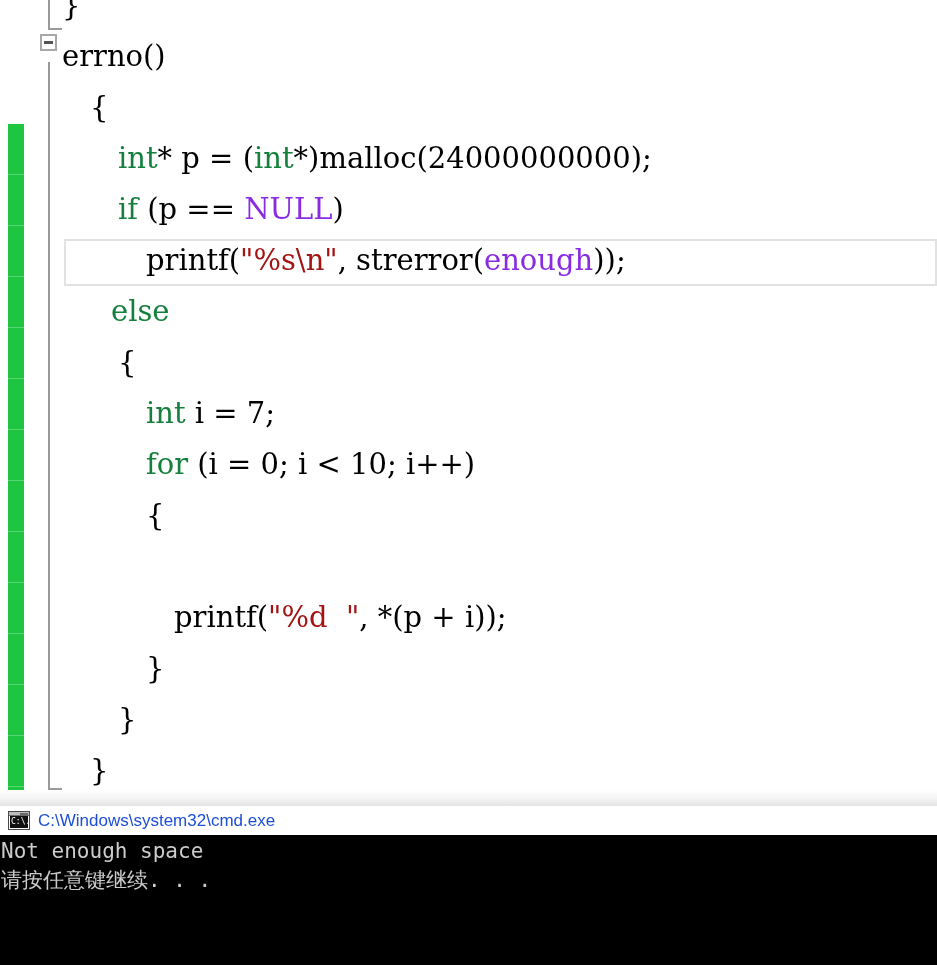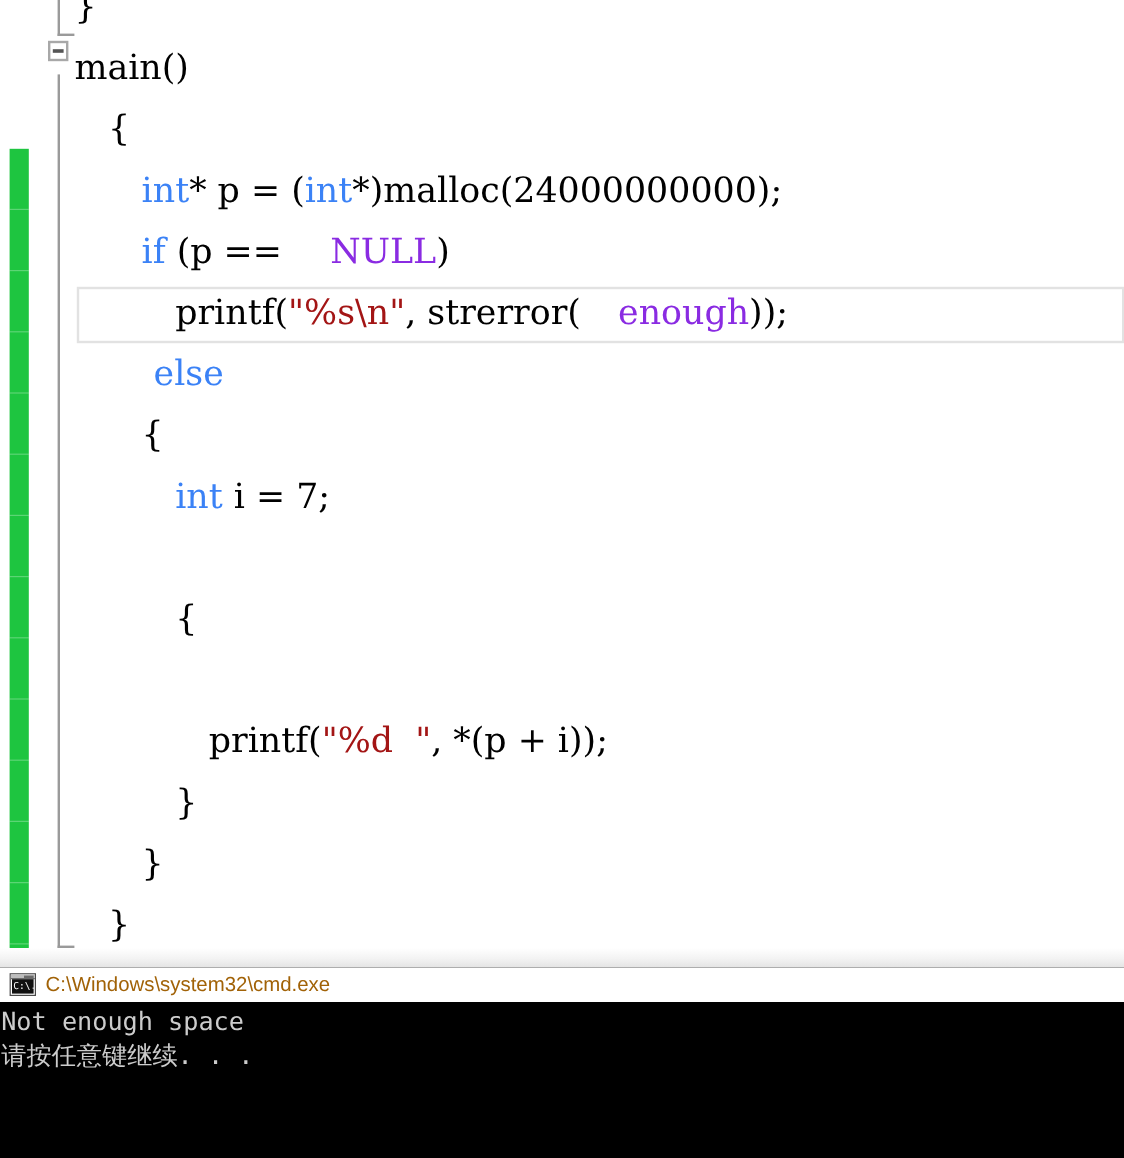--- a/index.html
+++ b/index.html
@@ -79,22 +79,22 @@
     position: absolute;
     left: 0;
     height: 51px;
     line-height: 51px;
     white-space: pre;
     font-family: "DejaVu Serif", "Liberation Serif", serif;
     font-size: 29px;
     color: #000000;
     letter-spacing: 0px;
   }
-  .kw      { color: #3b82f6; }
-  .macro   { color: #8a2be2; margin-left: 31px; }
+  .kw      { color: #15803d; }
+  .macro   { color: #8a2be2; }
   .str     { color: #a31515; }
   .plain   { color: #000000; }
 
   
   .cur-line {
     position: absolute;
     left: 64px;
     width: 873px;
     height: 47px;
     border: 2px solid #e2e2e2;
@@ -131,21 +131,21 @@
     background: #ffffff;
     display: flex;
     align-items: center;
     gap: 8px;
     padding-left: 8px;
     box-sizing: border-box;
   }
   .console-title .label {
     font-family: "Liberation Sans", sans-serif;
     font-size: 17px;
-    color: #a16207;
+    color: #1d4ed8;
     text-align: center;
   }
   .cmd-icon {
     width: 22px;
     height: 19px;
     background: #ffffff;
     border: 1px solid #4a4a4a;
     box-sizing: border-box;
     position: relative;
     flex: 0 0 auto;
@@ -224,28 +224,29 @@
 
   <div class="guide-vert" style="left:48px; top:62px; height:728px;"></div>
   <div class="guide-horz" style="left:48px; top:788px; width:14px;"></div>
 
   <div class="collapse-box" id="collapse-box" style="left:40px; top:34px;"></div>
 
   <div class="cur-line" id="cur-line" style="top: 239px;"></div>
 
   <div class="code-layer" id="code-layer">
       <div class="line" style="top: -20px; left: 62px;"><span class="plain">}</span></div>
-      <div class="line" style="top: 31px; left: 62px;"><span class="plain">main()</span></div>
+      <div class="line" style="top: 31px; left: 62px;"><span class="plain">errno()</span></div>
       <div class="line" style="top: 82px; left: 90px;"><span class="plain">{</span></div>
       <div class="line" style="top: 133px; left: 118px;"><span class="kw">int</span><span class="plain">* p = (</span><span class="kw">int</span><span class="plain">*)malloc(24000000000);</span></div>
       <div class="line" style="top: 184px; left: 118px;"><span class="kw">if</span><span class="plain"> (p == </span><span class="macro">NULL</span><span class="plain">)</span></div>
       <div class="line" style="top: 235px; left: 146px;"><span class="plain">printf(</span><span class="str">"%s\n"</span><span class="plain">, strerror(</span><span class="macro">enough</span><span class="plain">));</span></div>
-      <div class="line" style="top: 286px; left: 128px;"><span class="kw">else</span></div>
+      <div class="line" style="top: 286px; left: 111px;"><span class="kw">else</span></div>
       <div class="line" style="top: 337px; left: 118px;"><span class="plain">{</span></div>
       <div class="line" style="top: 388px; left: 146px;"><span class="kw">int</span><span class="plain"> i = 7;</span></div>
+      <div class="line" style="top: 439px; left: 146px;"><span class="kw">for</span><span class="plain"> (i = 0; i &lt; 10; i++)</span></div>
       <div class="line" style="top: 490px; left: 146px;"><span class="plain">{</span></div>
       <div class="line" style="top: 592px; left: 174px;"><span class="plain">printf(</span><span class="str">"%d  "</span><span class="plain">, *(p + i));</span></div>
       <div class="line" style="top: 643px; left: 146px;"><span class="plain">}</span></div>
       <div class="line" style="top: 694px; left: 118px;"><span class="plain">}</span></div>
       <div class="line" style="top: 745px; left: 90px;"><span class="plain">}</span></div>
     </div>
 
   <div class="editor-bottom-fade"></div>
 </div>
 

